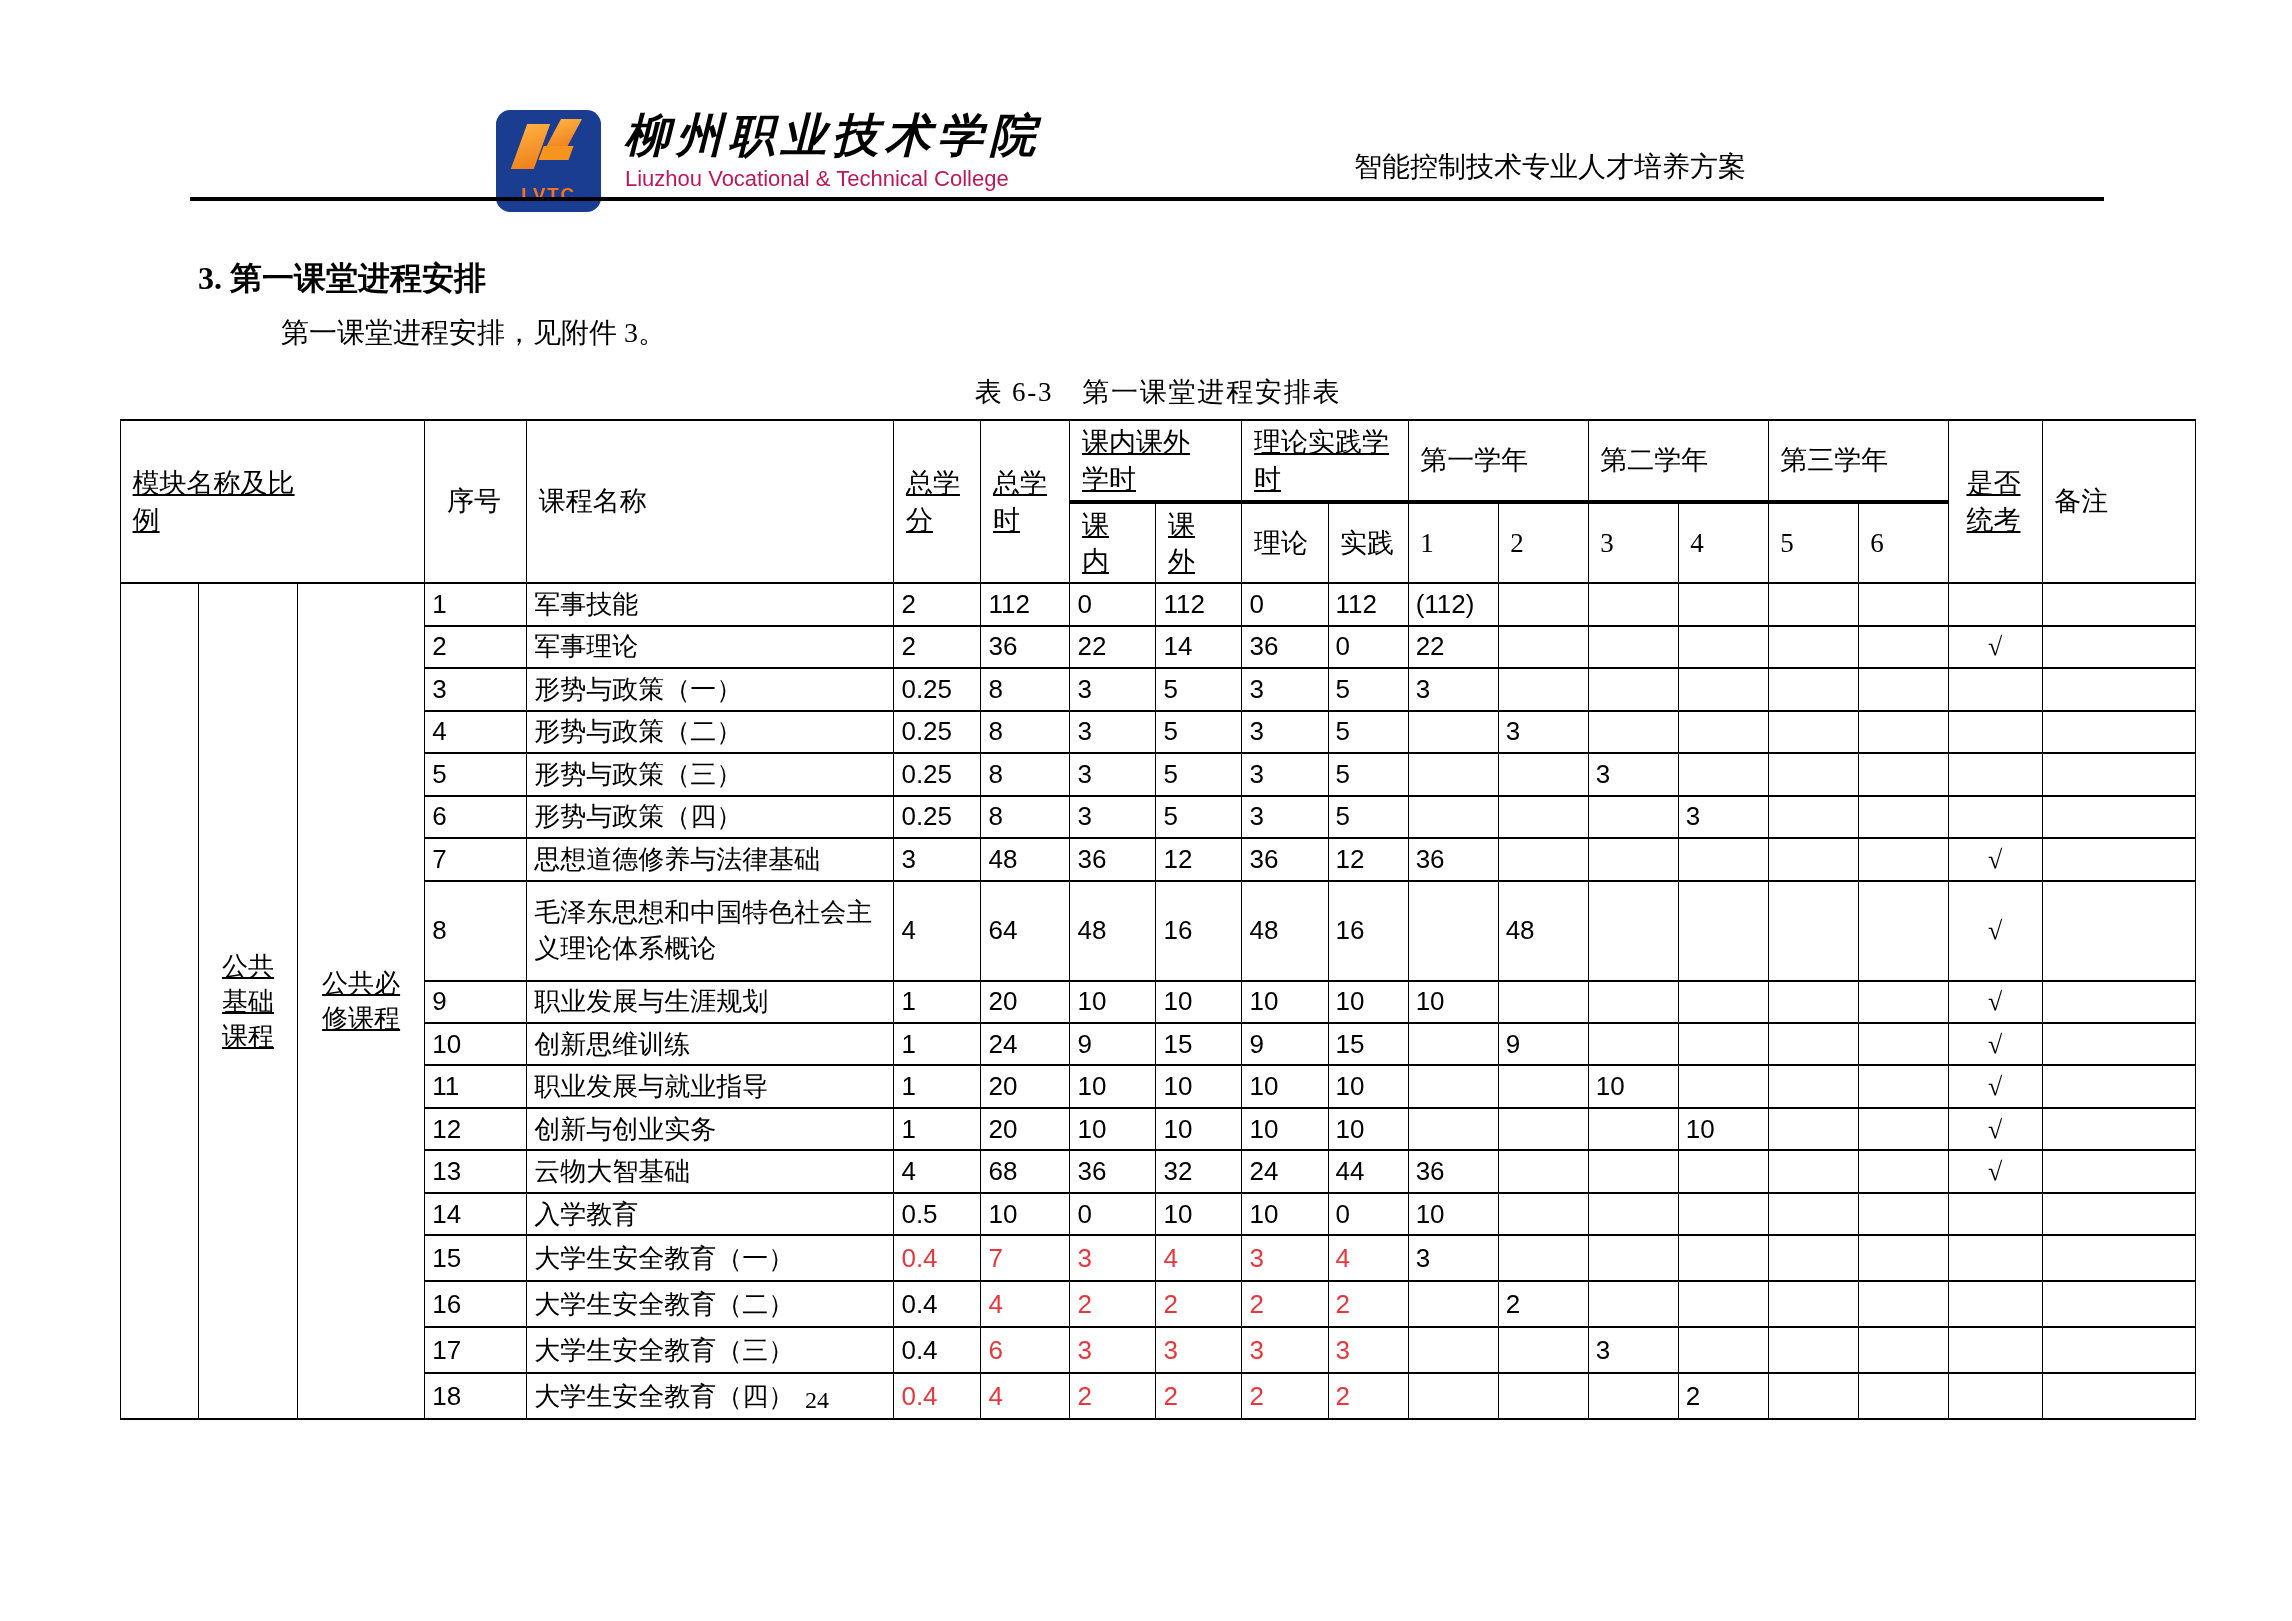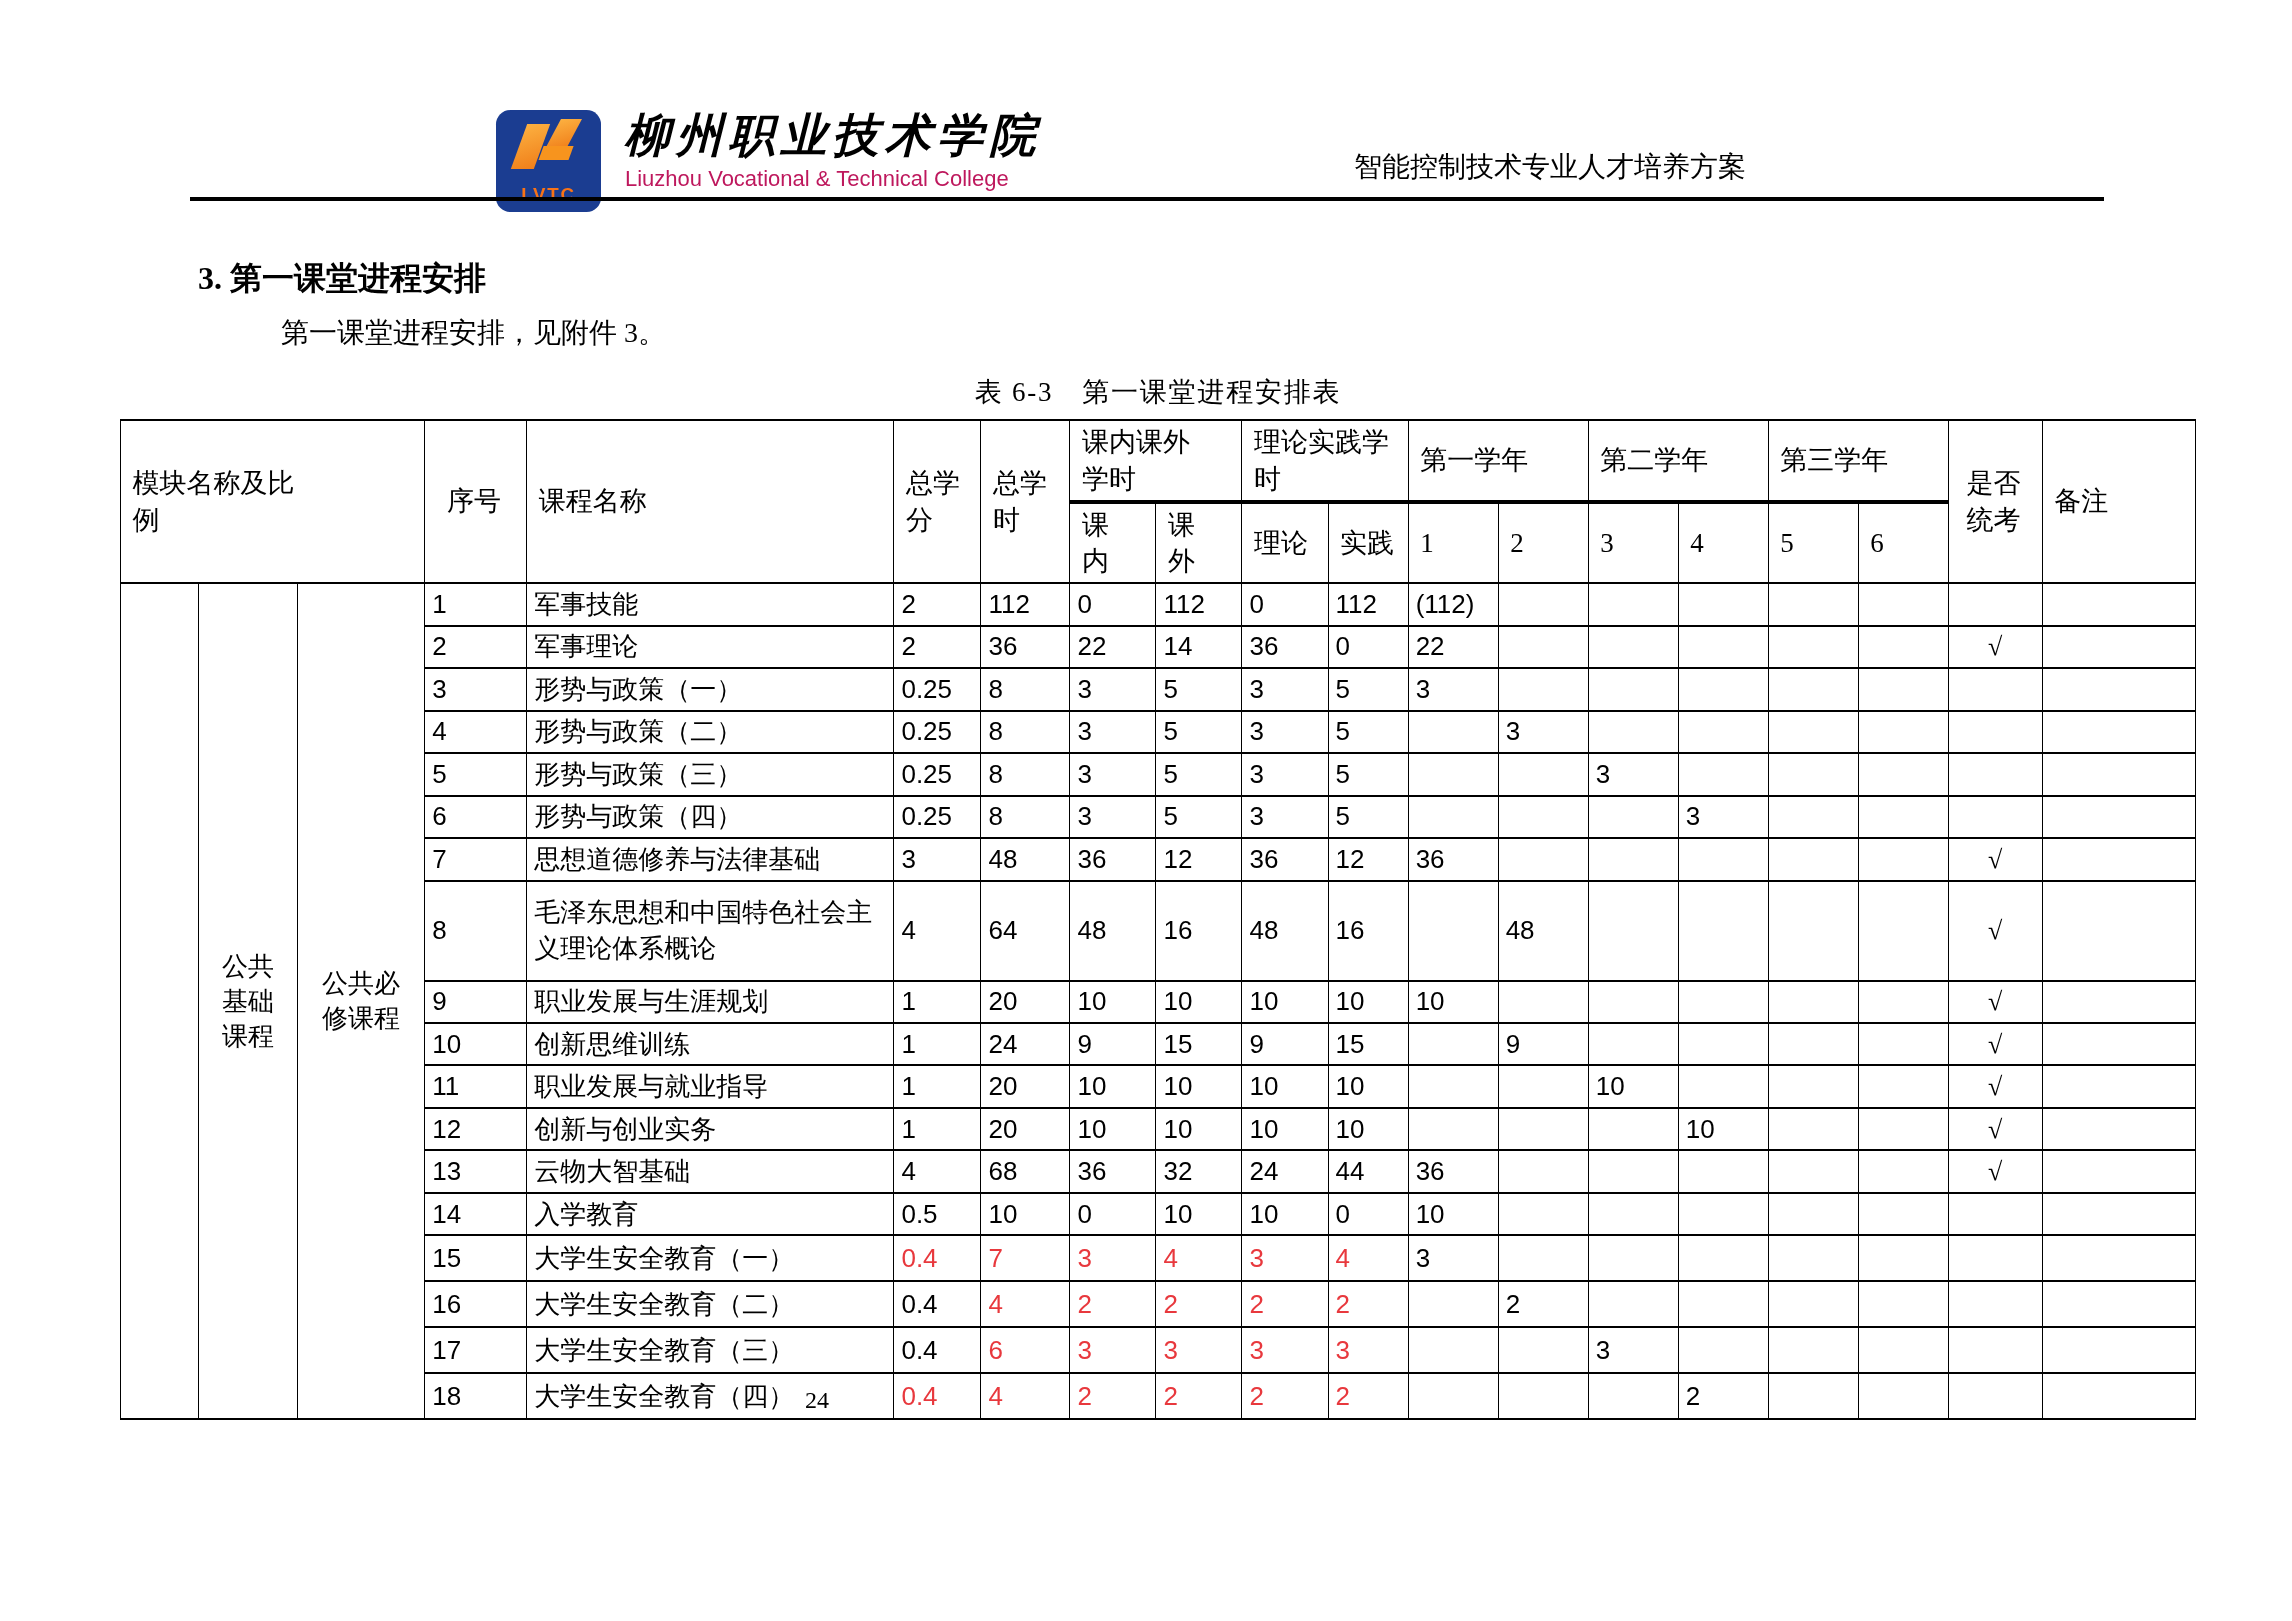--- a/index.html
+++ b/index.html
@@ -44,21 +44,21 @@
     position:absolute; left:120px; top:419px; width:2076px;
     border-collapse:collapse; table-layout:fixed;
   }
   .schedule th, .schedule td{
     border:1.8px solid #000; border-top-width:2.7px; border-bottom-width:2.7px;
     padding:2.7px 7.1px; font-weight:normal; font-size:26px; vertical-align:middle;
     overflow:hidden; line-height:1.35;
   }
   .schedule th{ font-size:27px; text-align:left; padding-left:11.6px; }
   .th-center{ text-align:center !important; padding-left:3.6px !important; }
-  .pre{ white-space:pre-line; }
+  .pre{ white-space:pre-line;text-decoration:underline; }
   .gh{ border-bottom-width:4.5px !important; }
   thead tr:nth-child(1){ height:82px; }
   thead tr:nth-child(2){ height:75px; }
   tbody tr{ height:36px; }
   tbody tr:nth-child(8){ height:100px; }
   tbody tr:nth-child(n+15){ height:46px; }
   .num{ font-family:"Liberation Sans", sans-serif; font-size:25px; text-align:left; padding-left:9.8px; }
   .no-cell{ padding-left:14.3px; }
   .course-cell{ text-align:left; padding-left:12.5px; }
   .exam-cell{ text-align:center; font-size:27px; padding:0; }

